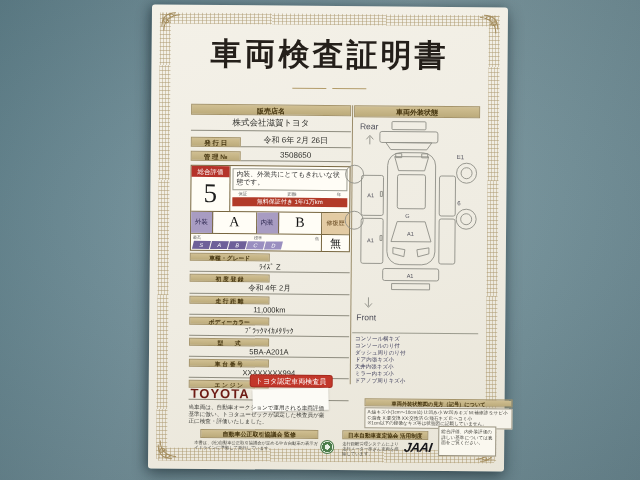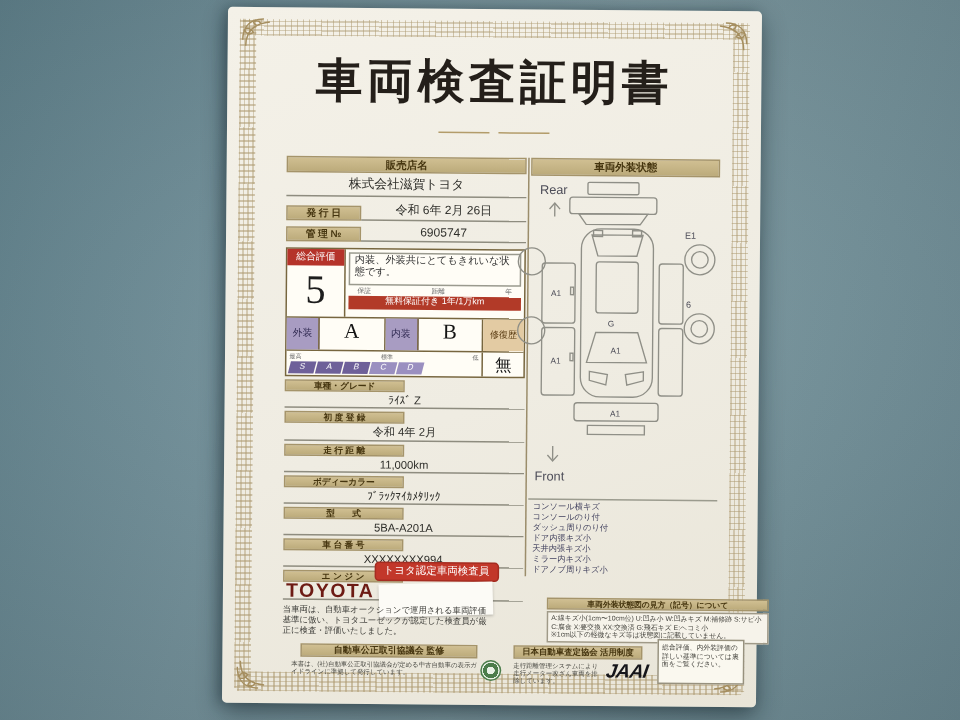--- a/index.html
+++ b/index.html
@@ -127,21 +127,21 @@
   <div class="left-col">
     <div class="band">販売店名</div>
     <div class="value-line">株式会社滋賀トヨタ</div>
 
     <div class="inline-row">
       <div class="band">発 行 日</div>
       <div class="value-line">令和 6年 2月 26日</div>
     </div>
     <div class="inline-row">
       <div class="band">管 理 №</div>
-      <div class="value-line">6905747</div>
+      <div class="value-line">3508650</div>
     </div>
 
     <div class="eval-box">
       <div class="eval-top">
         <div class="score-cell">
           <div class="score-head">総合評価</div>
           <div class="score-num">5</div>
         </div>
         <div class="eval-right">
           <div class="comment-box">内装、外装共にとてもきれいな状態です。</div>

